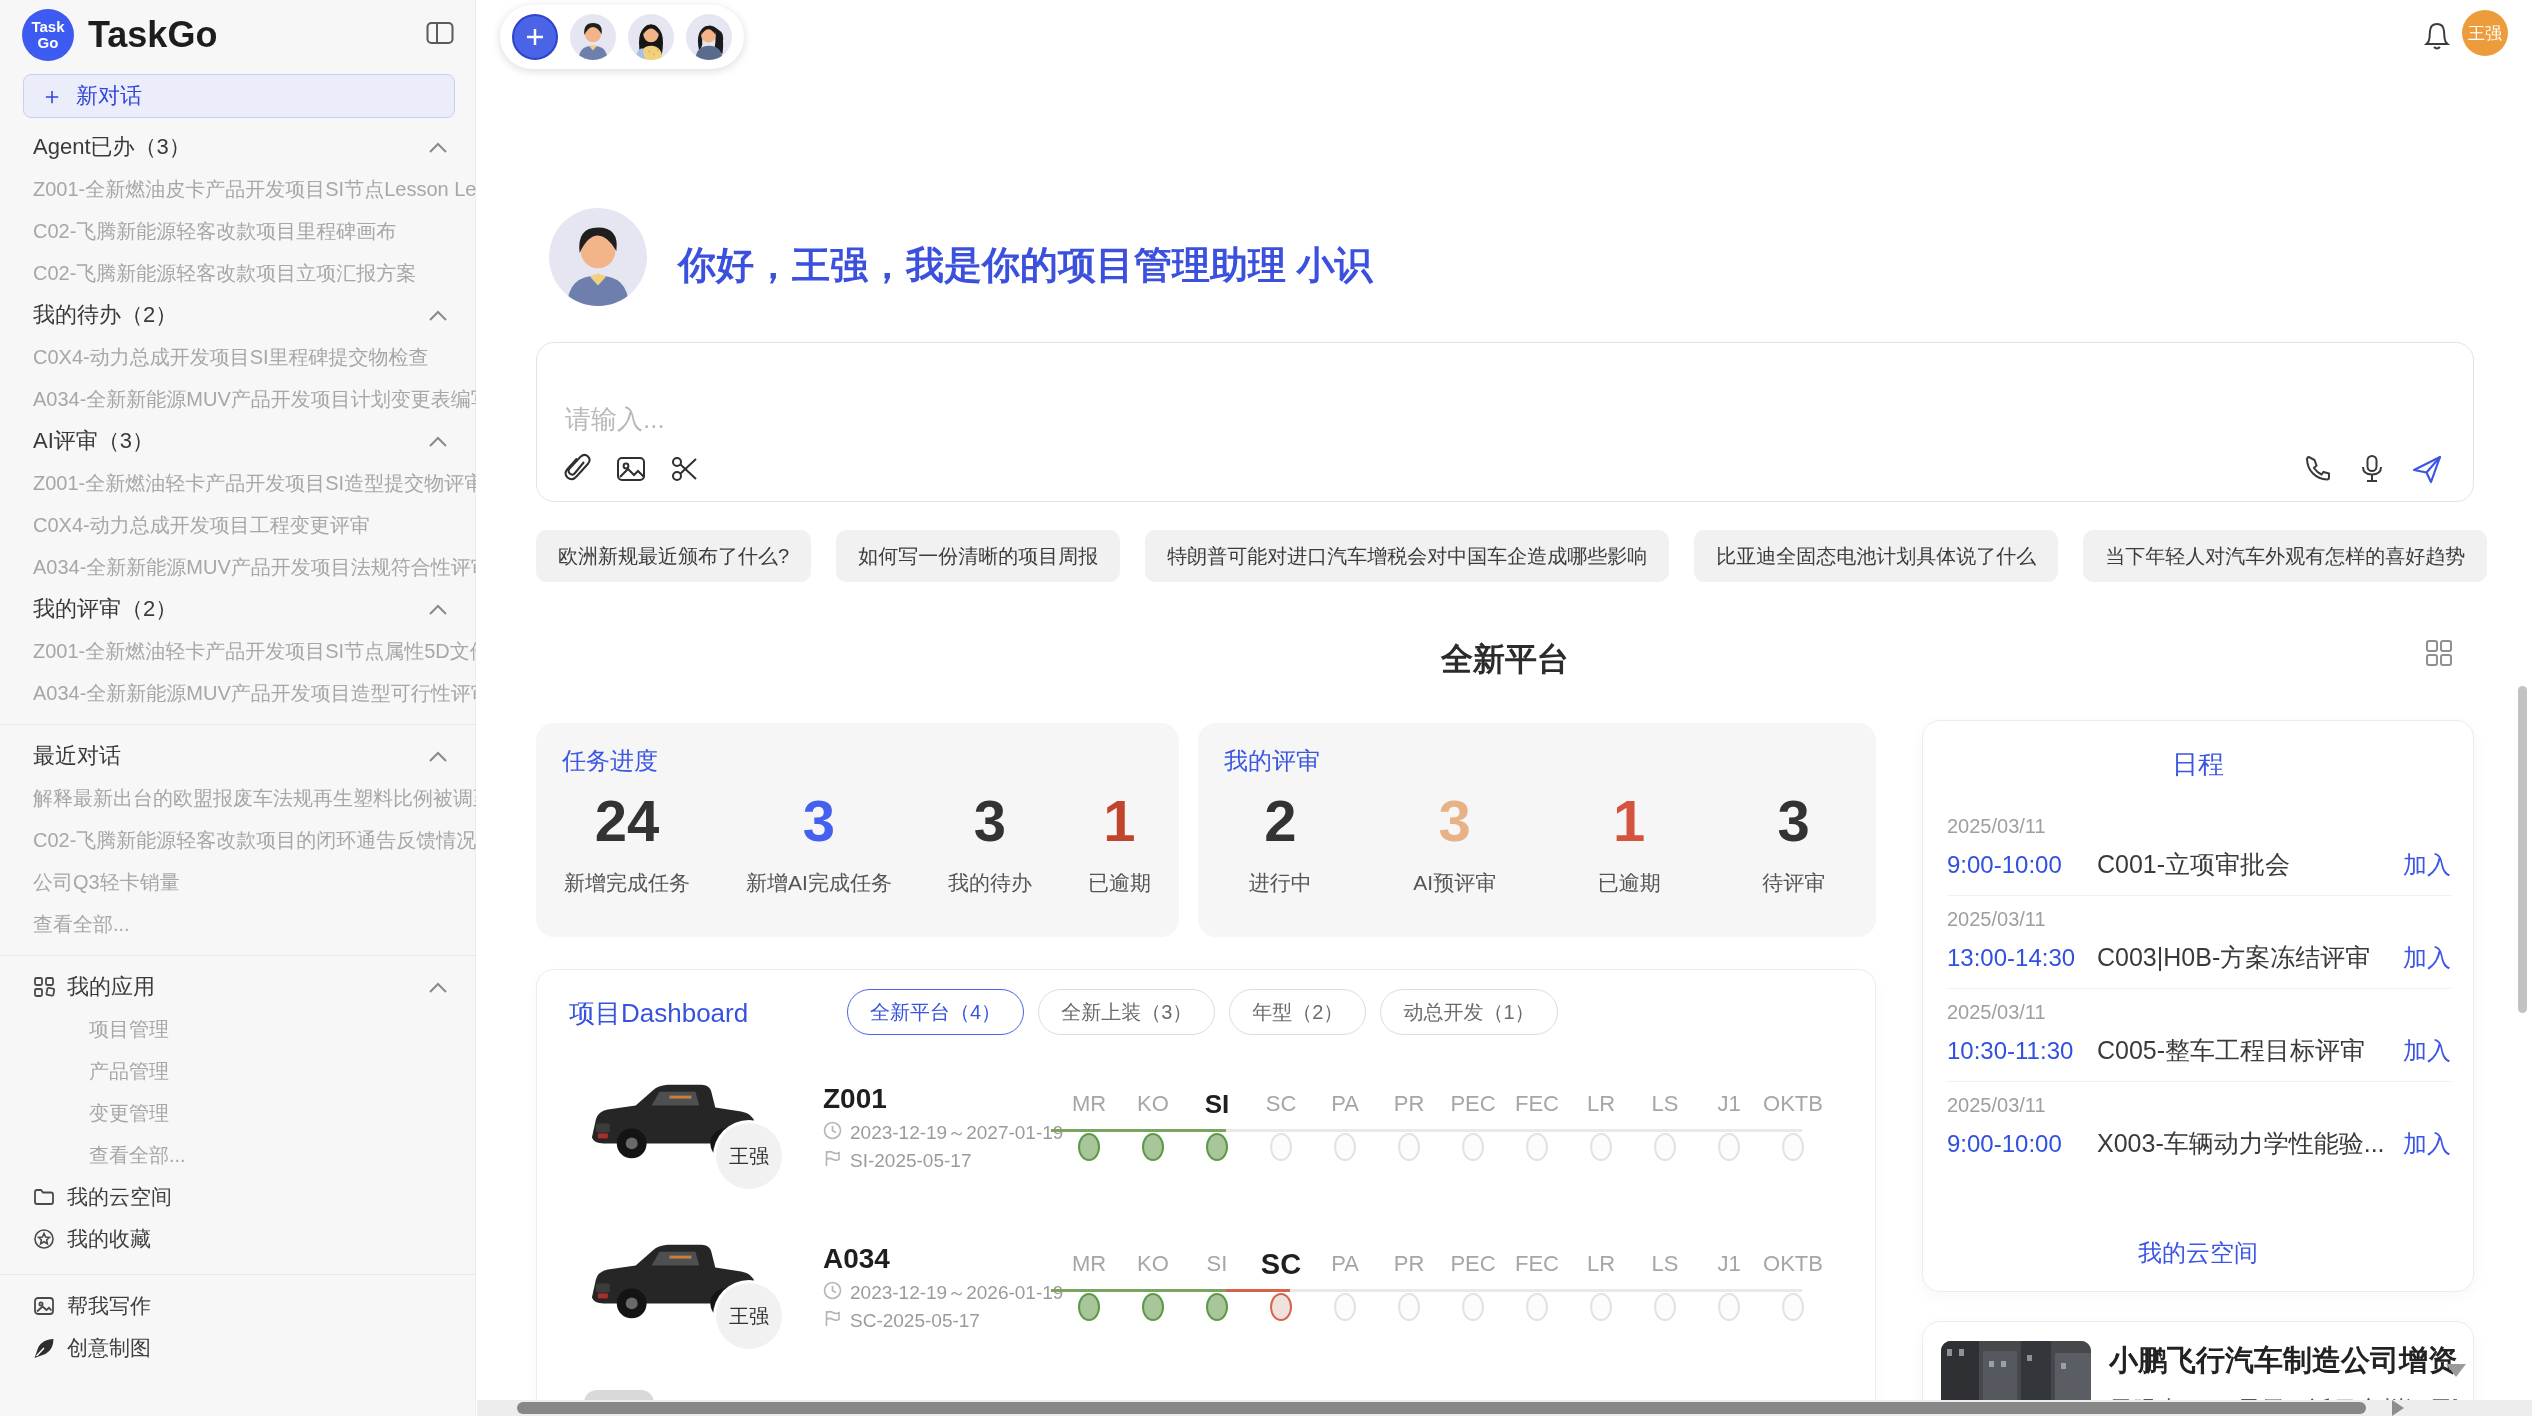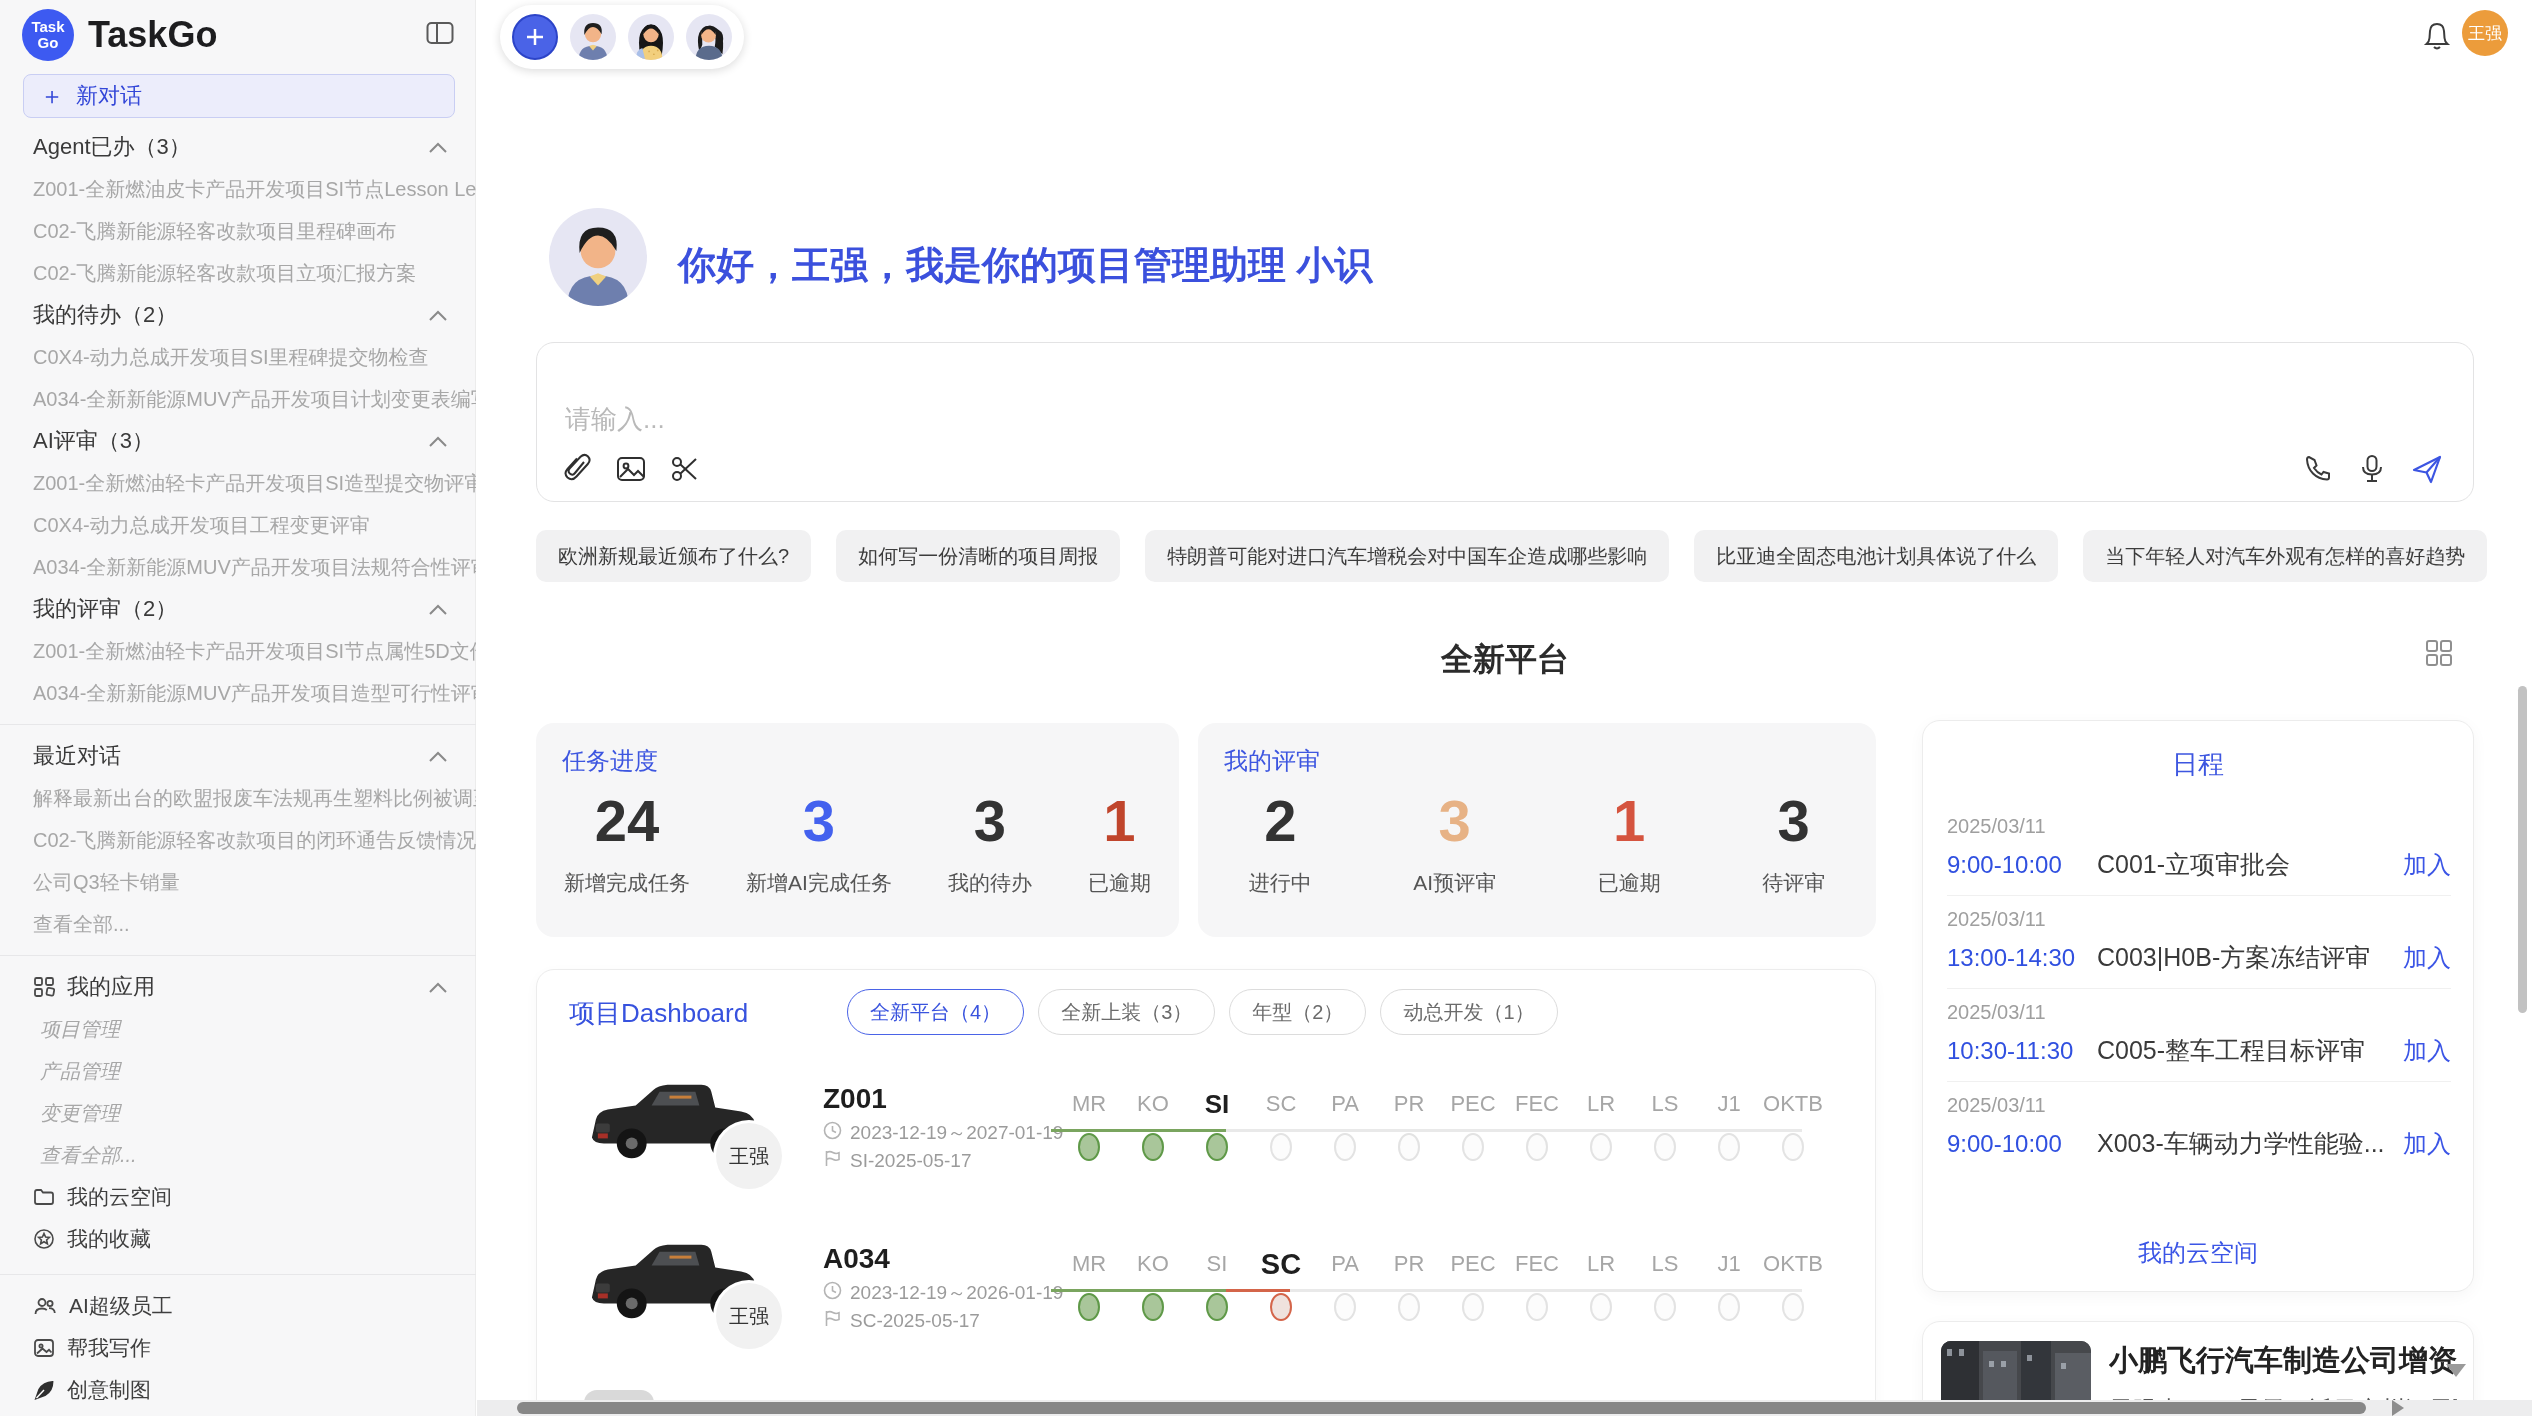--- a/index.html
+++ b/index.html
@@ -20,21 +20,21 @@
   .newchat-btn { position:absolute; left:23px; top:74px; width:432px; height:44px;
                  background:#ecedfb; border:1px solid #c9cef3; border-radius:8px;
                  color:#3347d8; font-size:22px; font-weight:500;
                  display:flex; align-items:center; padding-left:16px; cursor:pointer; }
   .newchat-btn .plus { margin-right:12px; font-size:24px; font-weight:400; }
   #side-flow { position:absolute; left:0; top:126px; width:476px; }
   .srow { height:42px; line-height:42px; padding:0 28px 0 33px; white-space:nowrap;
           overflow:hidden; display:flex; align-items:center; }
   .srow.header { font-size:22px; color:#3a3a3a; font-weight:500; }
   .srow.item  { font-size:20px; color:#a7a7a7; cursor:pointer; }
-  .srow.item.indent { padding-left:40px;font-style:italic; }
+  .srow.item.indent { padding-left:89px; }
   .srow.link { font-size:21px; color:#3f3f3f; cursor:pointer; }
   .srow .chev { margin-left:auto; }
   .srow .s-ic { margin-right:12px; display:inline-flex; }
   .sdivider { height:1px; background:#e7e7e9; margin:10px 0; }
   .sdivider.m14 { margin:14px 0 10px 0; }
 
   
   .top-pill { position:absolute; left:500px; top:5px; height:64px; border-radius:32px;
               background:#fff; box-shadow:0 2px 10px rgba(0,0,0,.14);
               display:flex; align-items:center; padding:0 12px; gap:12px; }
@@ -266,31 +266,20 @@
       <div class="srow link">
         <span class="s-ic">
           <svg width="22" height="22" viewBox="0 0 22 22" fill="none" stroke="#4a4a4a" stroke-width="1.6">
             <circle cx="11" cy="11" r="9"></circle>
             <path d="M11 5.5 L12.6 9 L16.4 9.4 L13.6 12 L14.4 15.8 L11 13.8 L7.6 15.8 L8.4 12 L5.6 9.4 L9.4 9 Z"></path>
           </svg>
         </span>
         <span>我的收藏</span>
       </div>
       <div class="sdivider m14"></div>
-      <div class="srow link">
-        <span class="s-ic">
-          <svg width="24" height="20" viewBox="0 0 24 20" fill="none" stroke="#4a4a4a" stroke-width="1.8">
-            <circle cx="9" cy="6.5" r="3.5"></circle>
-            <path d="M2.5 18 Q2.5 12.5 9 12.5 Q12 12.5 13.8 14"></path>
-            <circle cx="17" cy="7.5" r="2.6"></circle>
-            <path d="M16 12.2 Q21.5 12.2 21.8 17"></path>
-          </svg>
-        </span>
-        <span>AI超级员工</span>
-      </div>
       <div class="srow link">
         <span class="s-ic">
           <svg width="22" height="20" viewBox="0 0 22 20" fill="none" stroke="#4a4a4a" stroke-width="1.8">
             <rect x="2" y="2" width="18" height="16" rx="3"></rect>
             <circle cx="8" cy="8" r="1.6"></circle>
             <path d="M4 15.5 L9.5 10.5 L13.5 14 L16 11.8 L18.5 14.5"></path>
           </svg>
         </span>
         <span>帮我写作</span>
       </div>

